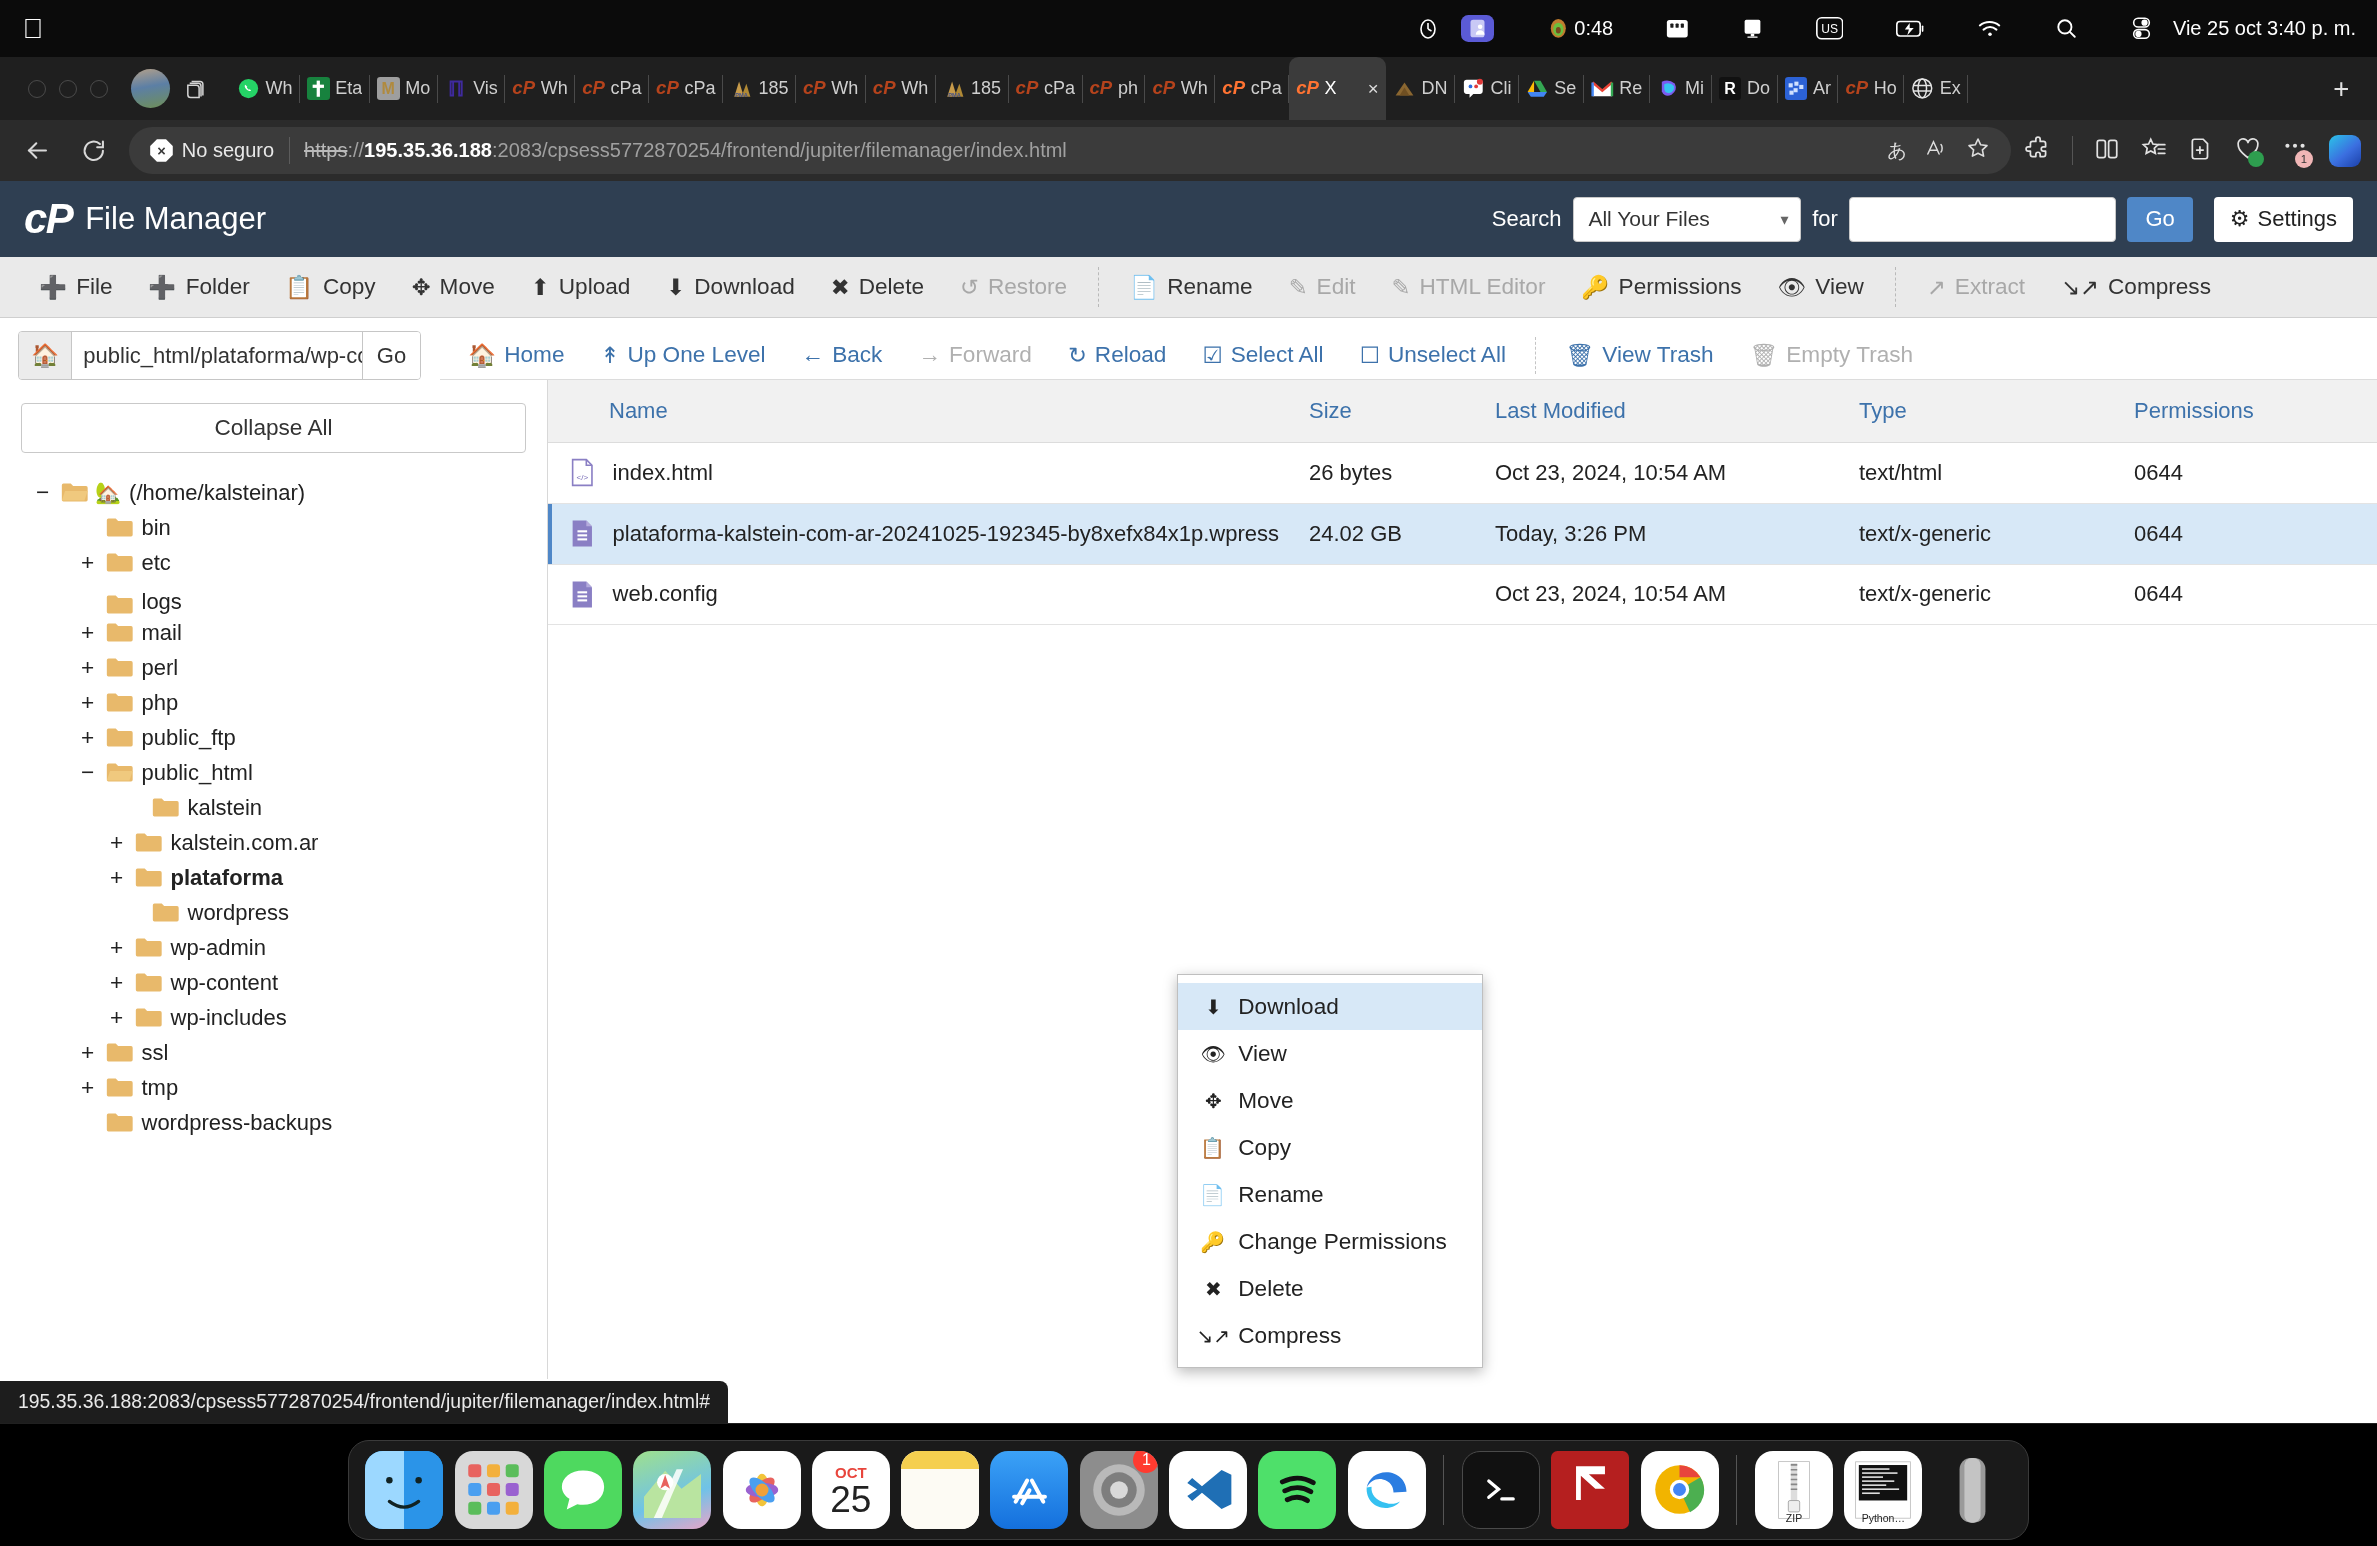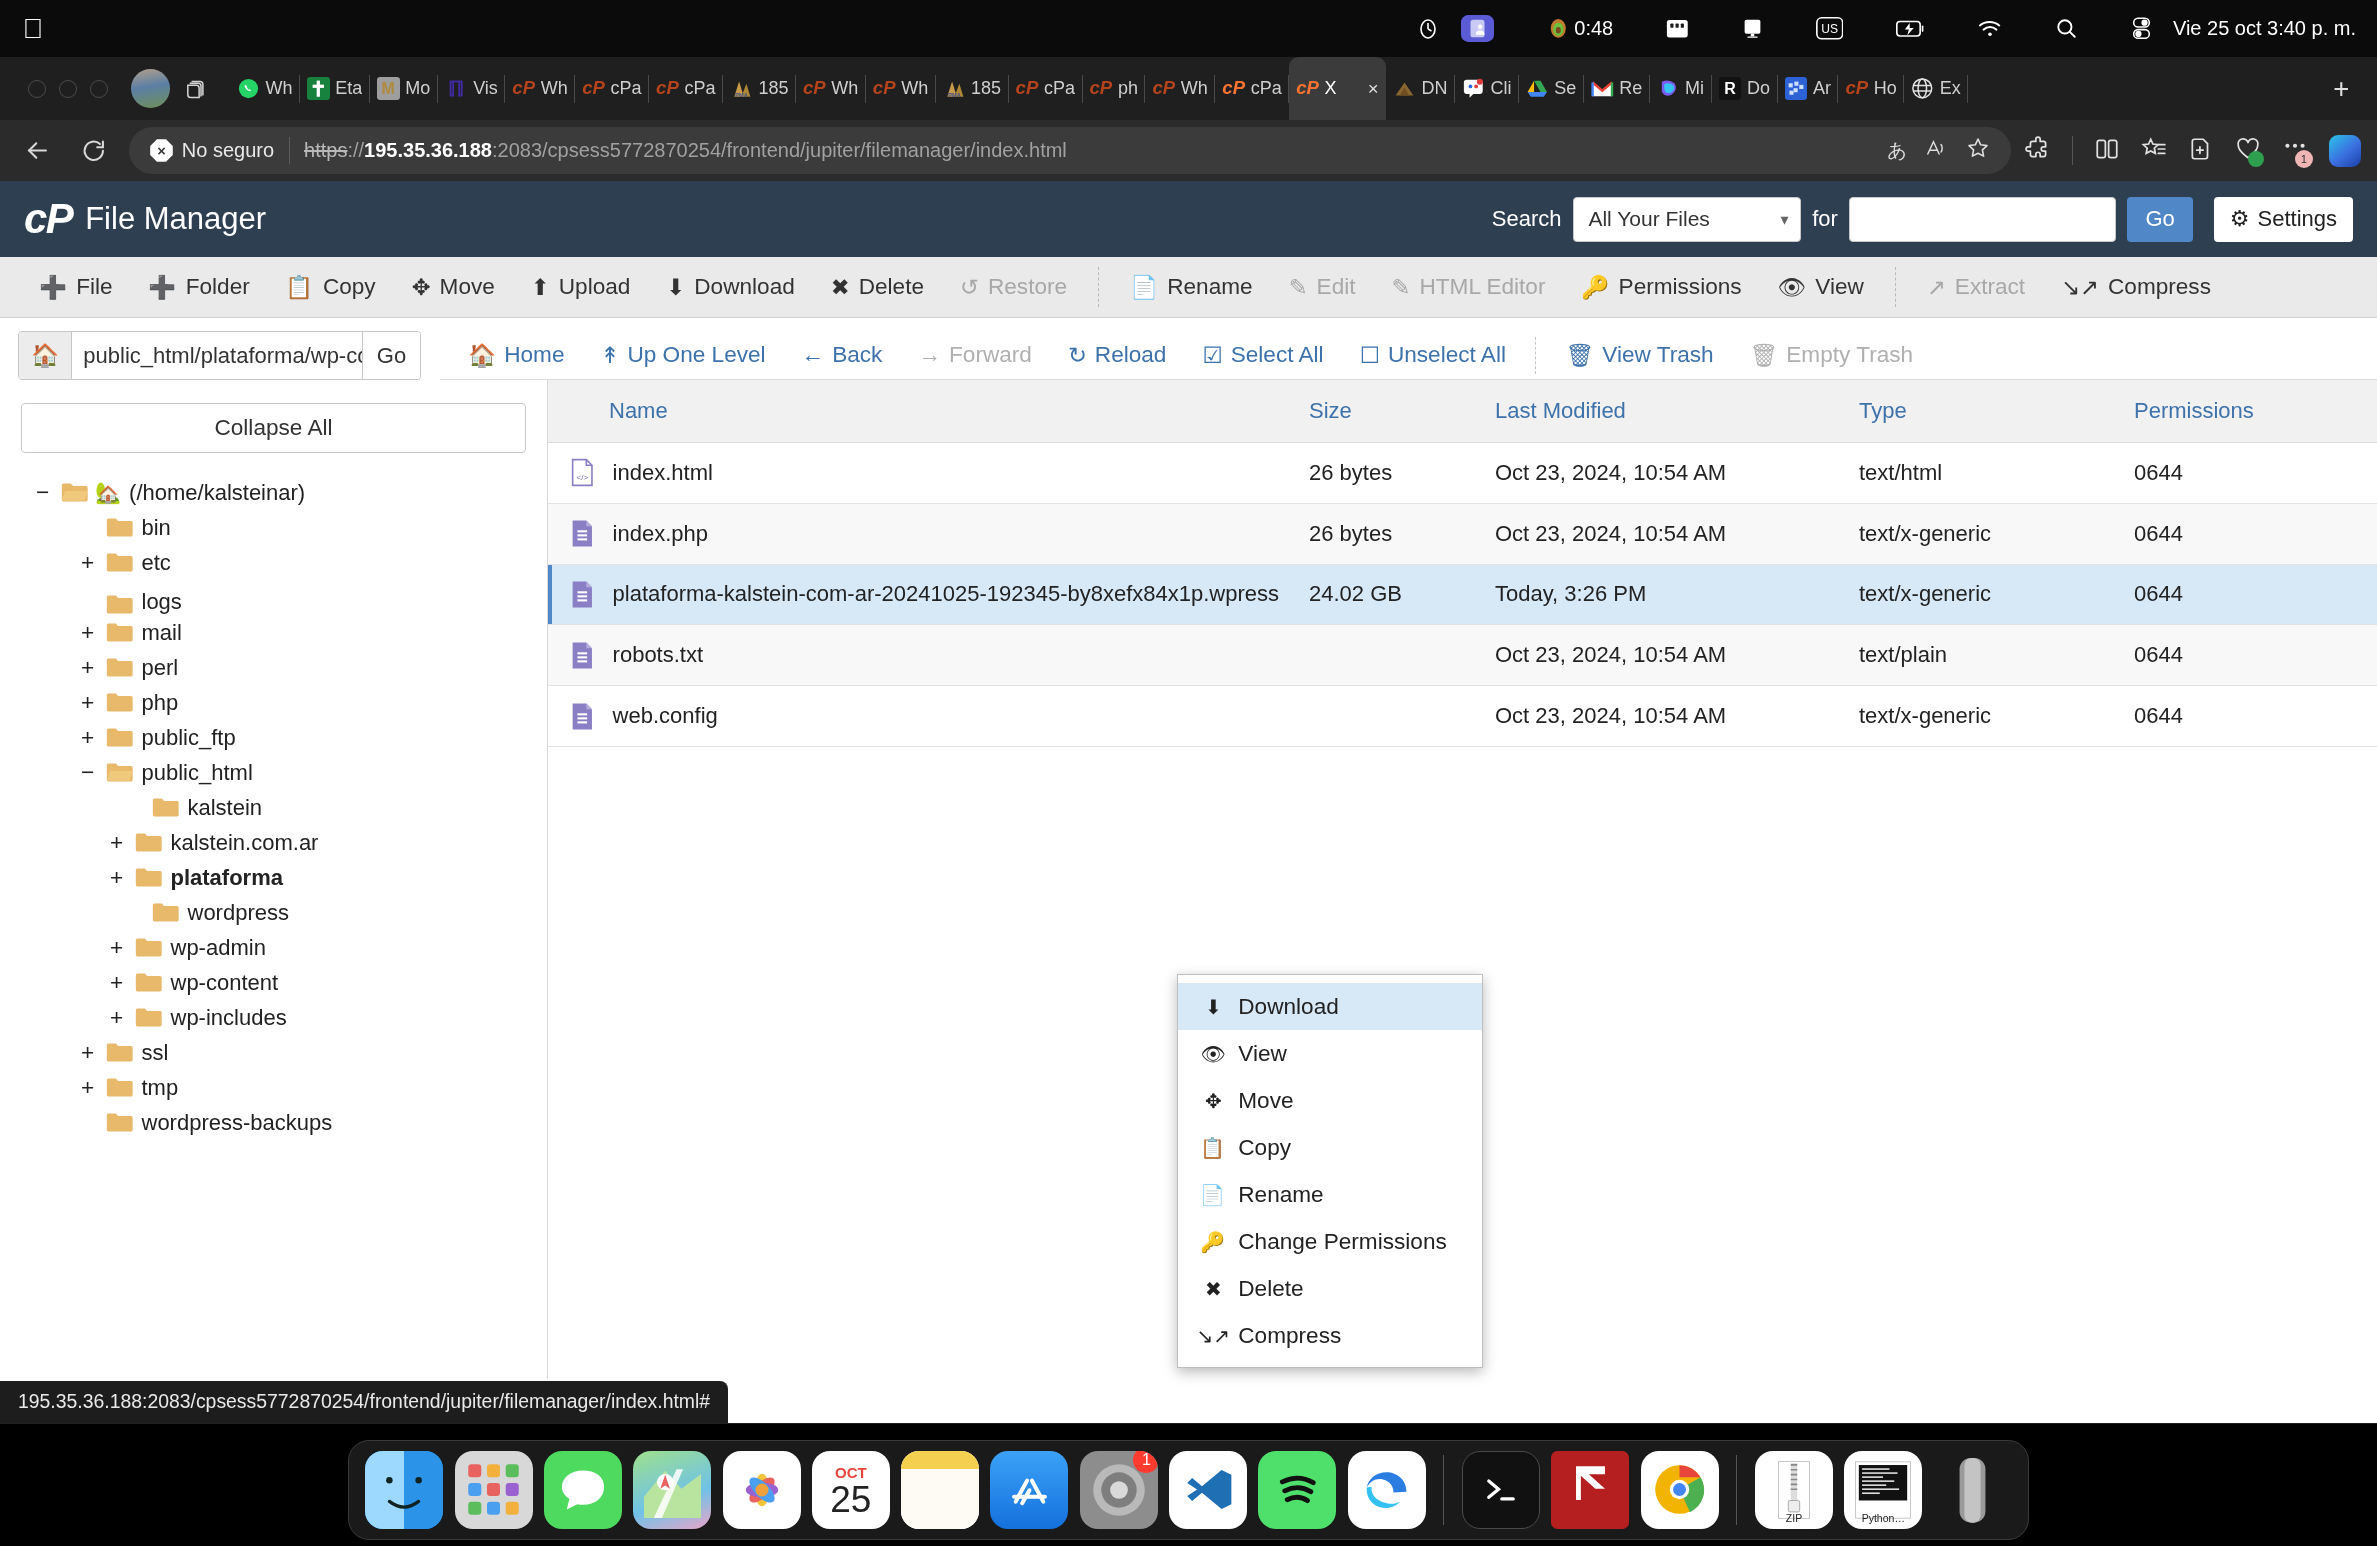--- a/index.html
+++ b/index.html
@@ -938,78 +938,38 @@
                       </svg>
                   </span>
                   <span>index.html</span>
                 </span>
               </td>
               <td>26 bytes</td>
               <td>Oct 23, 2024, 10:54 AM</td>
               <td>text/html</td>
               <td>0644</td>
             </tr>
-            <tr class="alt">
-              <td class="c-name">
-                <span class="nm">
-                  <span class="filico">
-                    <svg width="22.6" height="29" viewBox="0 0 28 36">
-                        <path d="M2 2h17l7 7v25H2z" fill="#8a7fc4"></path>
-                        <path d="M19 2v7h7" fill="#b5acdd"></path>
-                        <rect x="8" y="14" width="12" height="2.6" fill="#fff"></rect>
-                        <rect x="8" y="19" width="12" height="2.6" fill="#fff"></rect>
-                        <rect x="8" y="24" width="12" height="2.6" fill="#fff"></rect>
-                      </svg>
-                  </span>
-                  <span>index.php</span>
-                </span>
-              </td>
-              <td>26 bytes</td>
-              <td>Oct 23, 2024, 10:54 AM</td>
-              <td>text/x-generic</td>
-              <td>0644</td>
-            </tr>
             <tr class="selected">
               <td class="c-name">
                 <span class="nm">
                   <span class="filico">
                     <svg width="22.6" height="29" viewBox="0 0 28 36">
                         <path d="M2 2h17l7 7v25H2z" fill="#8a7fc4"></path>
                         <path d="M19 2v7h7" fill="#b5acdd"></path>
                         <rect x="8" y="14" width="12" height="2.6" fill="#fff"></rect>
                         <rect x="8" y="19" width="12" height="2.6" fill="#fff"></rect>
                         <rect x="8" y="24" width="12" height="2.6" fill="#fff"></rect>
                       </svg>
                   </span>
                   <span>plataforma-kalstein-com-ar-20241025-192345-by8xefx84x1p.wpress</span>
                 </span>
               </td>
               <td>24.02 GB</td>
               <td>Today, 3:26 PM</td>
               <td>text/x-generic</td>
-              <td>0644</td>
-            </tr>
-            <tr class="alt">
-              <td class="c-name">
-                <span class="nm">
-                  <span class="filico">
-                    <svg width="22.6" height="29" viewBox="0 0 28 36">
-                        <path d="M2 2h17l7 7v25H2z" fill="#8a7fc4"></path>
-                        <path d="M19 2v7h7" fill="#b5acdd"></path>
-                        <rect x="8" y="14" width="12" height="2.6" fill="#fff"></rect>
-                        <rect x="8" y="19" width="12" height="2.6" fill="#fff"></rect>
-                        <rect x="8" y="24" width="12" height="2.6" fill="#fff"></rect>
-                      </svg>
-                  </span>
-                  <span>robots.txt</span>
-                </span>
-              </td>
-              <td></td>
-              <td>Oct 23, 2024, 10:54 AM</td>
-              <td>text/plain</td>
               <td>0644</td>
             </tr>
             <tr>
               <td class="c-name">
                 <span class="nm">
                   <span class="filico">
                     <svg width="22.6" height="29" viewBox="0 0 28 36">
                         <path d="M2 2h17l7 7v25H2z" fill="#8a7fc4"></path>
                         <path d="M19 2v7h7" fill="#b5acdd"></path>
                         <rect x="8" y="14" width="12" height="2.6" fill="#fff"></rect>

